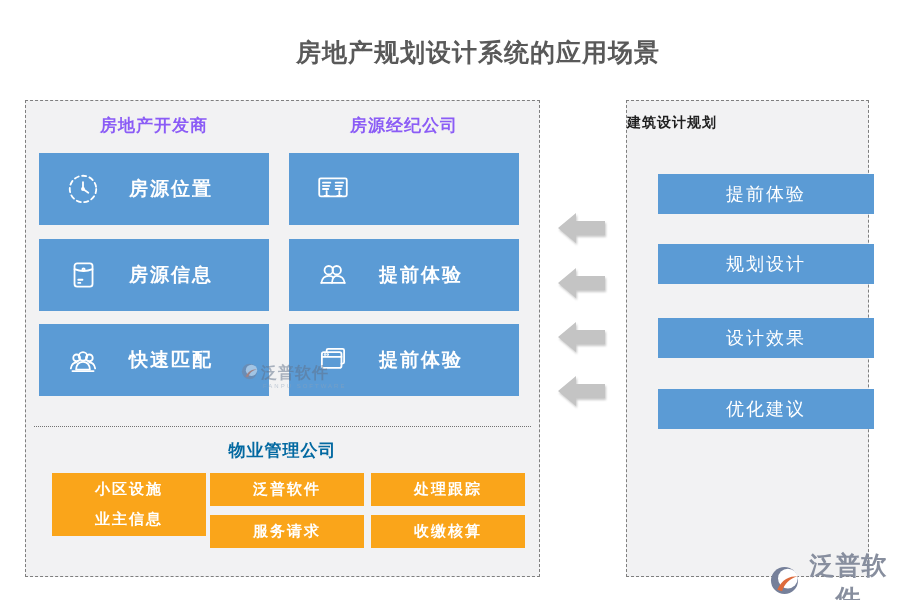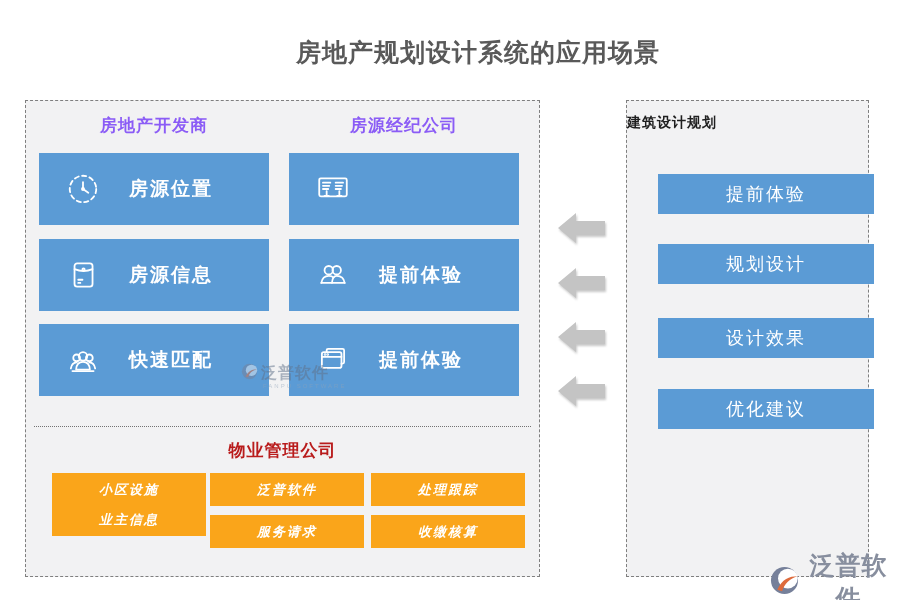--- a/index.html
+++ b/index.html
@@ -28,26 +28,26 @@
   .bicon{width:38px;height:36px;flex:0 0 38px;display:flex;align-items:center;}
   .blabel{
     flex:1;text-align:center;padding-right:30px;font-size:19px;font-weight:bold;
     color:#ffffff;letter-spacing:2px;
   }
   .separator{
     position:absolute;left:8px;right:8px;top:325px;border-top:1px dotted #737373;
   }
   .section-header{
     position:absolute;top:338px;left:0;width:100%;text-align:center;
-    font-size:17px;font-weight:bold;color:#b91c1c;letter-spacing:1px;
+    font-size:17px;font-weight:bold;color:#0369a1;letter-spacing:1px;
   }
   .orange-btn{
     position:absolute;width:154px;height:33px;background:var(--orange,#FAA51A);
-    color:#fff;font-size:13px;font-weight:bold;letter-spacing:2px;
-    display:flex;align-items:center;justify-content:center;font-style:italic;
+    color:#fff;font-size:15px;font-weight:bold;letter-spacing:2px;
+    display:flex;align-items:center;justify-content:center;
   }
   .rp-header{
     position:absolute;top:13px;left:0;width:100%;text-align:left;
     font-size:14px;font-weight:bold;color:#1f1f1f;letter-spacing:1px;
   }
   .blue-btn{
     position:absolute;left:31px;width:216px;height:40px;background:var(--blue,#5B9BD5);
     color:#fff;font-size:18px;font-weight:normal;letter-spacing:2px;
     display:flex;align-items:center;justify-content:center;
   }

